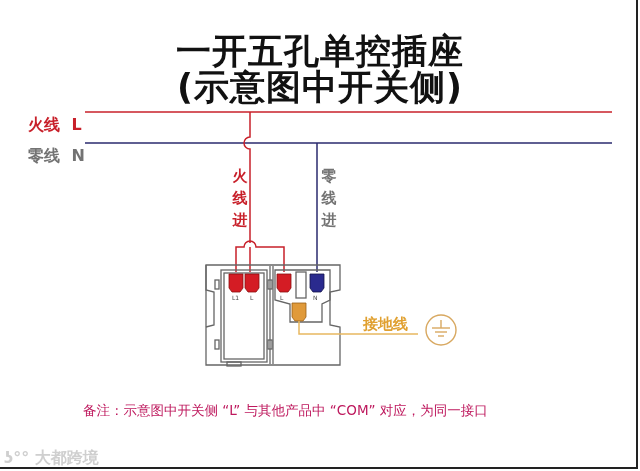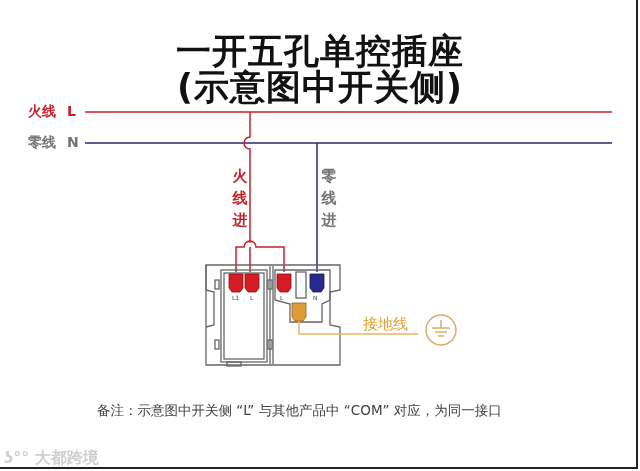--- a/index.html
+++ b/index.html
@@ -7,26 +7,26 @@
     width: 640px; height: 471px; background: #ffffff; position: relative; overflow: hidden;
     font-family: "DejaVu Sans", sans-serif;
   }
   .frame { position: absolute; left: 0; top: 0; width: 636px; height: 467px; border-right: 2px solid #222; border-bottom: 2px solid #222; }
   .title1, .title2 {
     position: absolute; left: 0; width: 640px; text-align: center;
     font-weight: bold; color: #111; font-size: 35px; letter-spacing: 1px;
   }
   .title1 { top: 28px; }
   .title2 { top: 64px; }
-  .lbl { position: absolute; font-weight: bold; font-size: 14px; }
+  .lbl { position: absolute; font-weight: bold; font-size: 16px; margin-top: 12px; }
   .red { color: #c8202a; }
   .navy { color: #737373; }
   .vtext { position: absolute; font-weight: bold; font-size: 15px; line-height: 22px; width: 18px; text-align: center; }
-  .earth-lbl { position: absolute; left: 363px; top: 315px; font-size: 15px; font-weight: normal; color: #e0a030; }
-  .note { position: absolute; left: 97px; top: 402px; font-size: 13.5px; color: #404040; white-space: nowrap; }
+  .earth-lbl { position: absolute; left: 363px; top: 315px; font-size: 15px; font-weight: bold; color: #e0a030; }
+  .note { position: absolute; left: 83px; top: 402px; font-size: 13.5px; color: #be185d; white-space: nowrap; }
   .watermark { position: absolute; left: 4px; top: 448px; font-size: 16px; color: #cfcfcf; font-weight: bold; }
   svg { position: absolute; left: 0; top: 0; }
   .term-lbl { font-size: 6px; fill: #444; font-family: "DejaVu Sans", sans-serif; }
 </style>
 </head>
 <body>
 
 <div class="frame"></div>
 
 <div class="title1">一开五孔单控插座</div>

